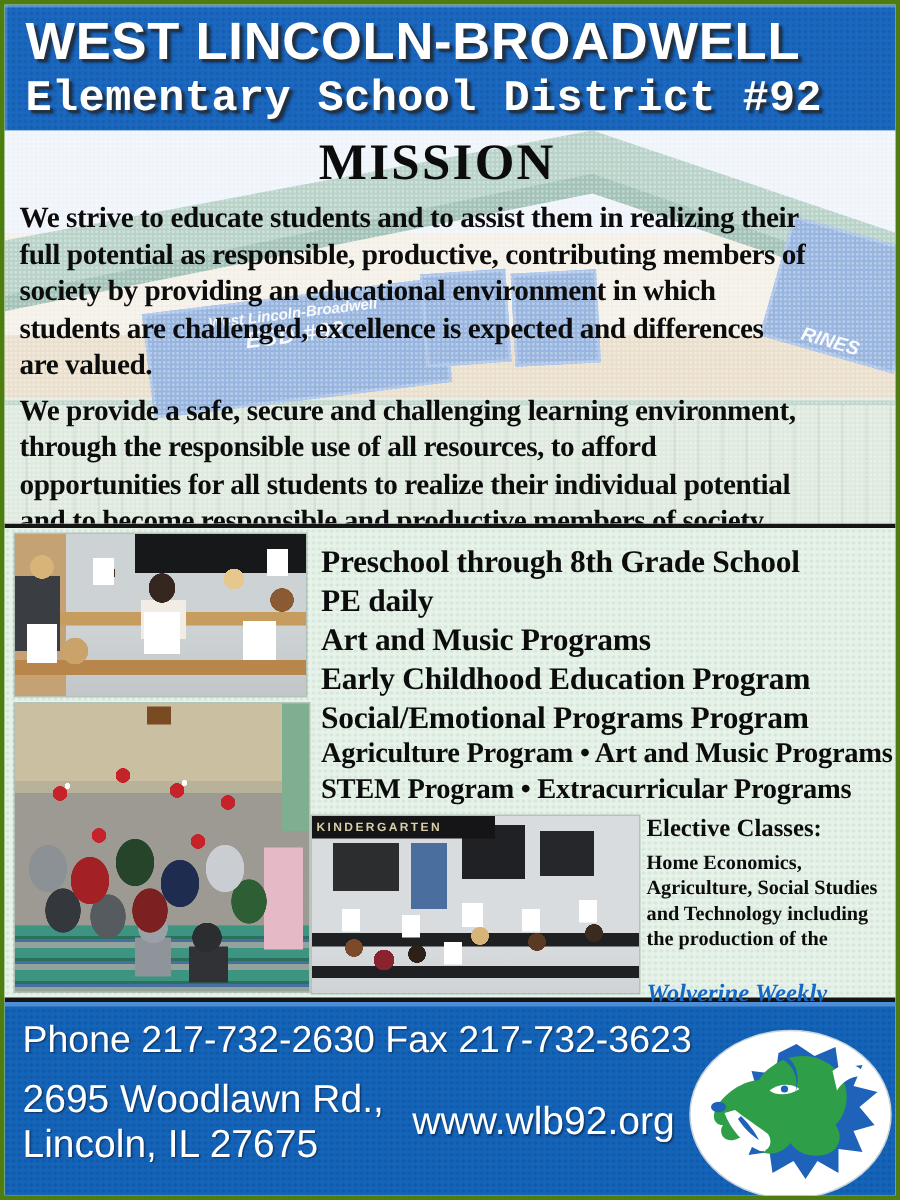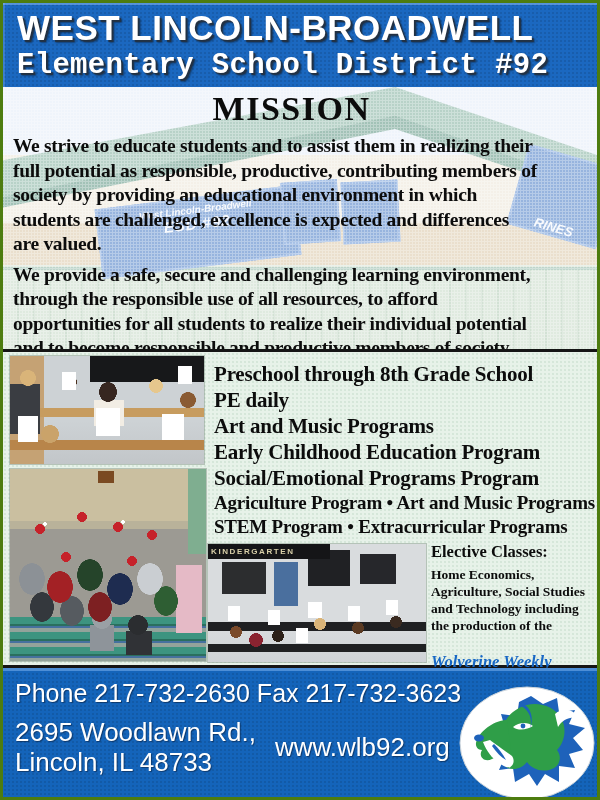--- a/index.html
+++ b/index.html
@@ -251,21 +251,21 @@
 the production of the</div>
       <div class="ew">Wolverine Weekly</div>
     </div>
   </div>
 
   <div class="footer">
     <div class="phone">Phone 217-732-2630 Fax 217-732-3623</div>
     <div class="row">
       <div class="addr">
         <div>2695 Woodlawn Rd.,</div>
-        <div>Lincoln, IL 48733</div>
+        <div>Lincoln, IL 27675</div>
       </div>
       <a class="site" href="#">www.wlb92.org</a>
     </div>
 
     <svg class="logo" viewBox="0 0 136 114" aria-hidden="true">
       <ellipse cx="68" cy="57" rx="67" ry="56" fill="#ffffff" stroke="#c9d2da" stroke-width="1"></ellipse>
       <path fill="#1e62ba" d="M72,10 L84,18 L98,12 L100,26 L116,24 L110,38 L126,42 L114,52 L124,64 L110,68 L116,82 L100,80 L100,96 L86,88 L78,100 L70,88 L56,96 L54,82 L40,84 L46,70 L32,66 L42,56 L32,46 L46,42 L42,28 L58,30 L60,16 Z"></path>
       <path fill="#2f9e48" d="M60,22 C74,14 94,18 102,32 C108,42 106,56 98,64 C104,72 100,82 90,84 C80,86 72,82 68,76 C62,84 50,86 44,78 C38,70 42,64 46,60 C38,54 38,42 46,36 C50,28 54,26 60,22 Z"></path>
       <path fill="#2f9e48" d="M48,34 C36,34 23,44 19,52 C15,58 17,64 23,64 C19,70 25,77 33,73 L52,64 Z"></path>
       <path fill="#ffffff" d="M96,28 C104,21 115,23 119,32 C111,30 103,34 99,41 Z"></path>

